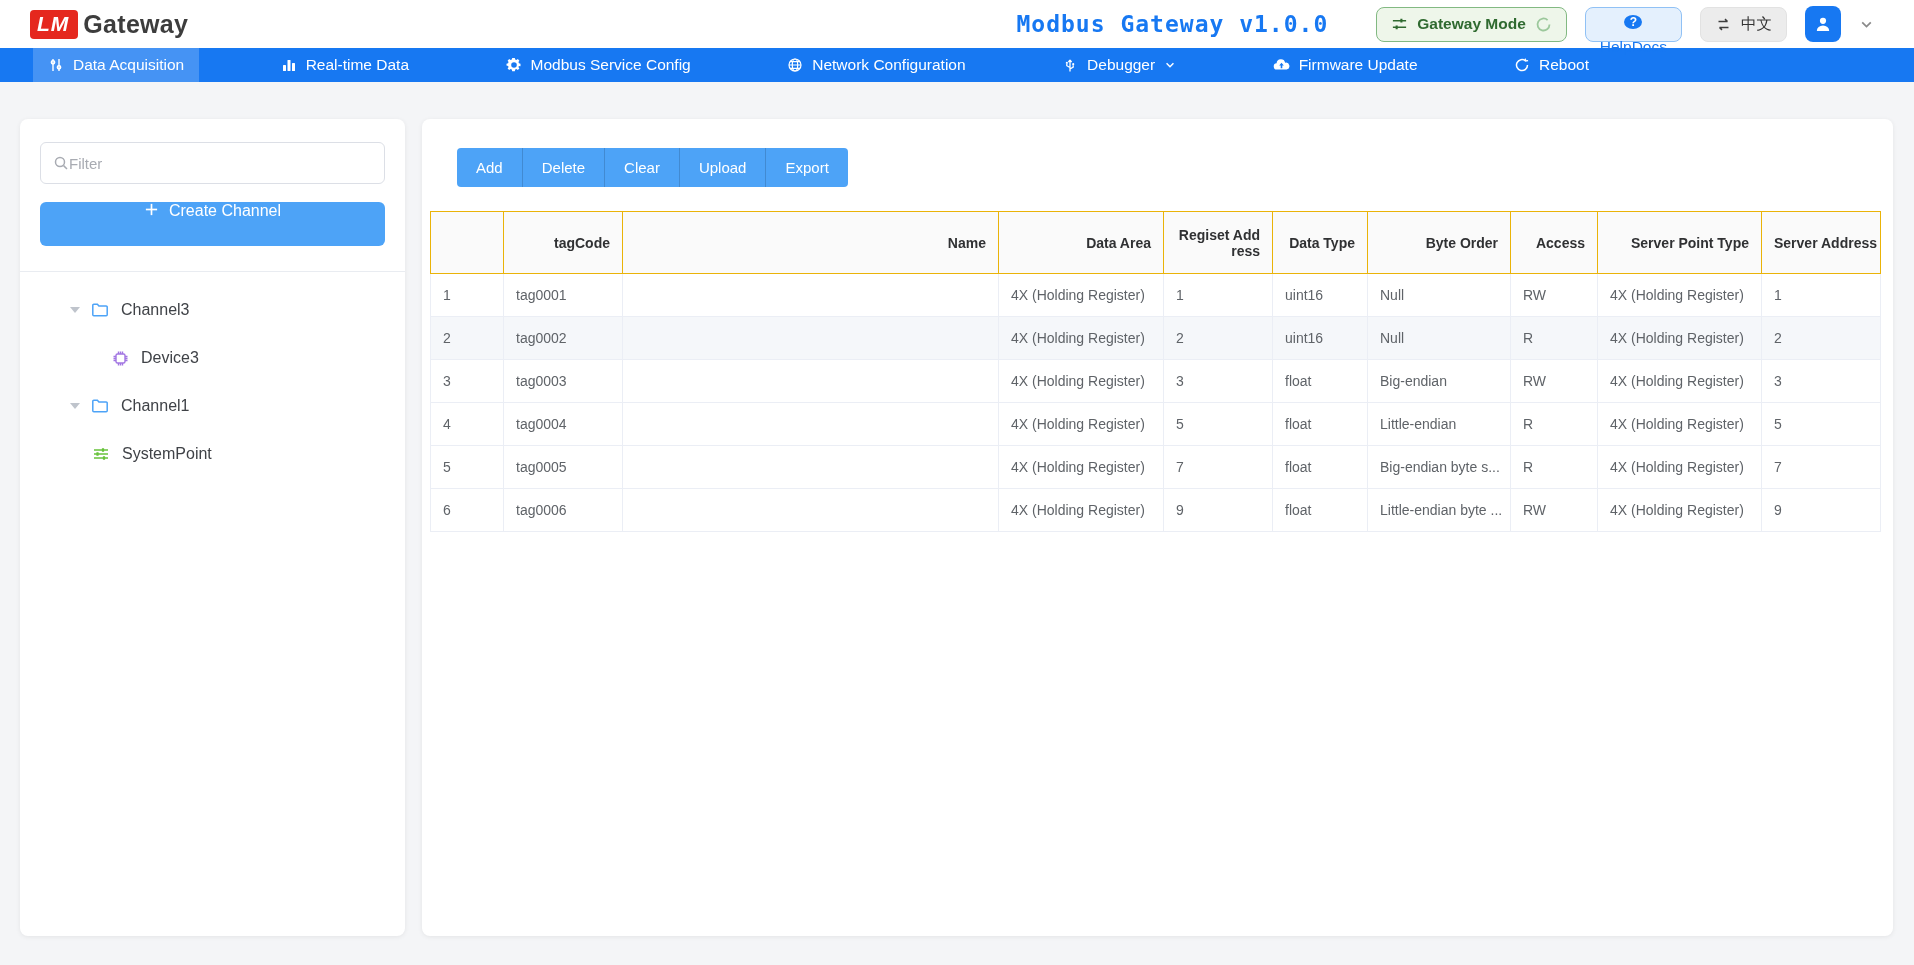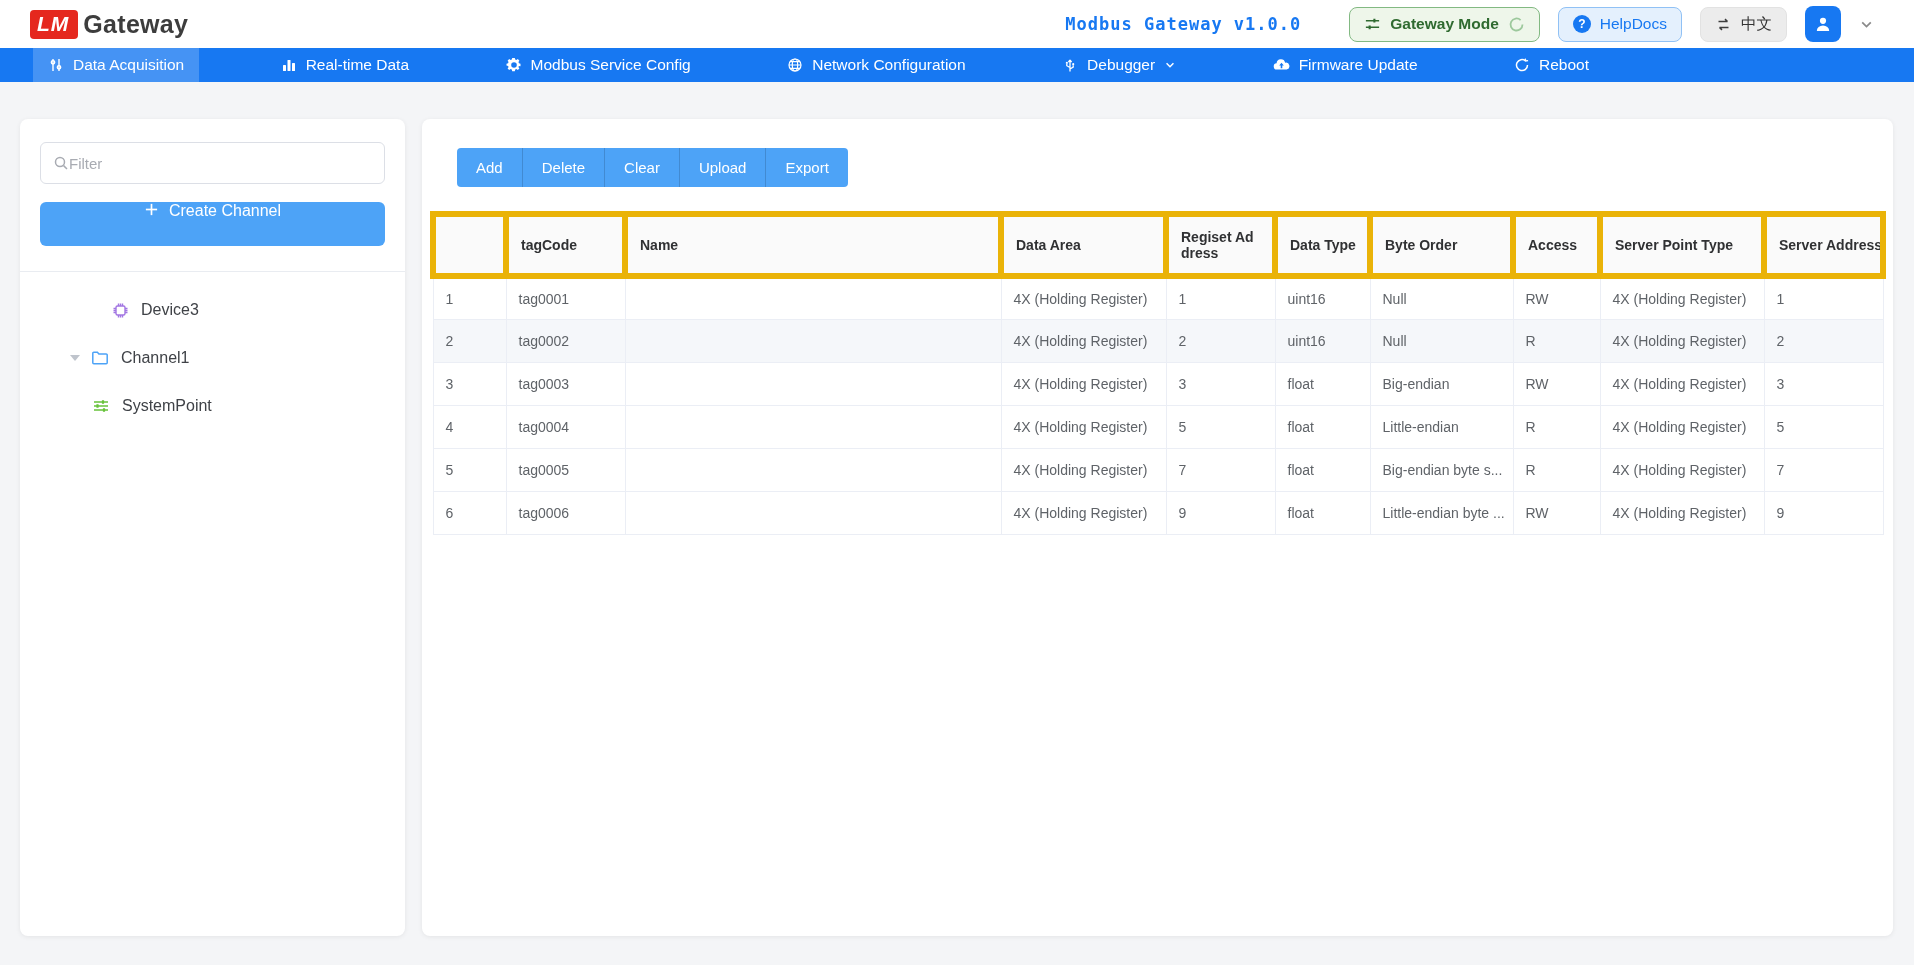--- a/index.html
+++ b/index.html
@@ -18,29 +18,29 @@
   }
   .logo { display:flex; align-items:center; gap:5px; }
   .logo-badge {
     background:#e5281e; color:#fff; font-style:italic; font-weight:bold;
     font-size:21px; padding:2px 9px 3px 7px; border-radius:4px; letter-spacing:1px;
   }
   .logo-text { font-size:25px; font-weight:bold; color:#3d3d3d; letter-spacing:.3px; }
   .header-right { margin-left:auto; display:flex; align-items:center; gap:18px; }
   .version {
     color:#1778f2; font-family:"DejaVu Sans Mono", monospace;
-    font-weight:bold; font-size:17px; letter-spacing:1px; margin-right:30px;
+    font-weight:bold; font-size:23px; letter-spacing:1px; margin-right:30px;
   }
   .hbtn {
     display:flex; align-items:center; gap:9px; height:35px; padding:7px 14px;
     border-radius:8px; font-size:15.5px; cursor:pointer; border:1px solid transparent;
     background:#fff; font-family:inherit;
   }
   .btn-mode { background:#eef6ea; border-color:#82b982; color:#2f6a30; font-weight:bold; }
-  .btn-help { background:#e4f0fd; border-color:#90c1f5; color:#1778f2; }
+  .btn-help { background:#e4f0fd; border-color:#90c1f5; color:#1778f2;flex-direction:column; }
   .btn-lang { background:#ececec; border-color:#e2e2e2; color:#333; }
   .qcircle {
     width:18px; height:18px; border-radius:50%; background:#1778f2; color:#fff;
     font-size:12px; font-weight:bold; display:flex; align-items:center; justify-content:center;
   }
   .qcircle::before { content:"?"; }
   .avatar {
     width:36px; height:36px; background:#1778f2; border-radius:8px;
     display:flex; align-items:center; justify-content:center; cursor:pointer;
   }
@@ -91,21 +91,21 @@
     background:#4da3f7; color:#fff; border:none; font-size:15px; height:39px;
     padding:0 19px; cursor:pointer; font-family:inherit;
   }
   .tbtn + .tbtn { border-left:1px solid rgba(0,0,0,.15); }
   
   .tag-table {
     margin:24px 8px 0; border-collapse:collapse; table-layout:fixed; width:1449px;
   }
   .tag-table th {
     background:#fafafa; font-weight:bold; color:#303133; font-size:14px;
-    text-align:left; padding:8px 12px; border:6px solid #eab308;
+    text-align:right; padding:8px 12px; border:1px solid #eab308;
     height:62px; white-space:nowrap; overflow:hidden;
   }
   .tag-table th.wrap { white-space:normal; word-break:break-all; }
   .tag-table td {
     font-size:14px; color:#5f6368; padding:0 12px; height:43px;
     border:1px solid #ebeef5; background:#fff; white-space:nowrap; overflow:hidden;
   }
   .tag-table tr.alt td { background:#f5f7fa; }
 </style>
 </head>
@@ -253,20 +253,29 @@
           <line x1="8" y1="2" x2="8" y2="14"></line>
           <line x1="2" y1="8" x2="14" y2="8"></line>
         </svg>
     </span>
     <span>Create Channel</span>
   </button>
 
   <div class="sidebar-divider"></div>
 
   <div class="tree">
+    <div class="tree-row channel">
+      <span class="caret"></span>
+      <span class="icon">
+        <svg width="18" height="16" viewBox="0 0 18 16" fill="none" stroke="#4da3f7" stroke-width="1.5">
+            <path d="M1.8 3.3a1 1 0 0 1 1-1h3.6l1.5 1.8h7.3a1 1 0 0 1 1 1v7.6a1 1 0 0 1-1 1H2.8a1 1 0 0 1-1-1Z"></path>
+          </svg>
+      </span>
+      <span>Channel3</span>
+    </div>
     <div class="tree-row device">
       <span class="icon">
         <svg width="17" height="17" viewBox="0 0 17 17" fill="none" stroke="#a276e2" stroke-width="1.4">
             <rect x="4" y="4" width="9" height="9" rx="1.5"></rect>
             <path d="M6.5 1.5v2.5M8.5 1.5v2.5M10.5 1.5v2.5M6.5 13v2.5M8.5 13v2.5M10.5 13v2.5M1.5 6.5h2.5M1.5 8.5h2.5M1.5 10.5h2.5M13 6.5h2.5M13 8.5h2.5M13 10.5h2.5"></path>
           </svg>
       </span>
       <span>Device3</span>
     </div>
     <div class="tree-row channel">

